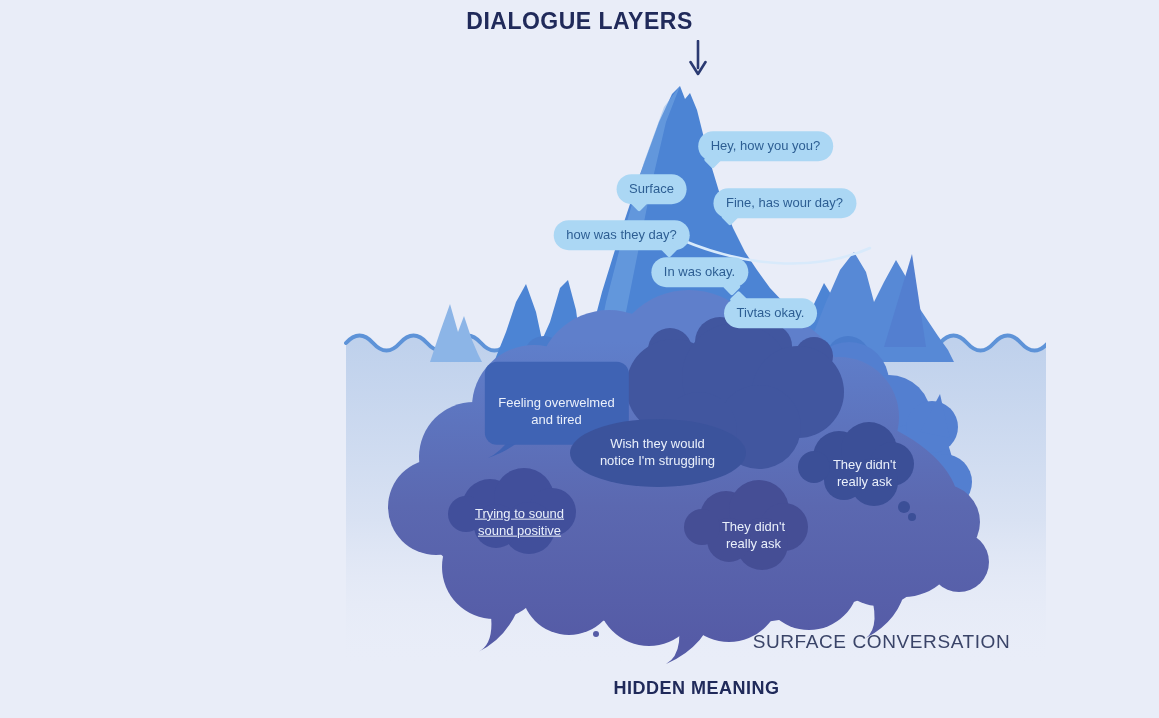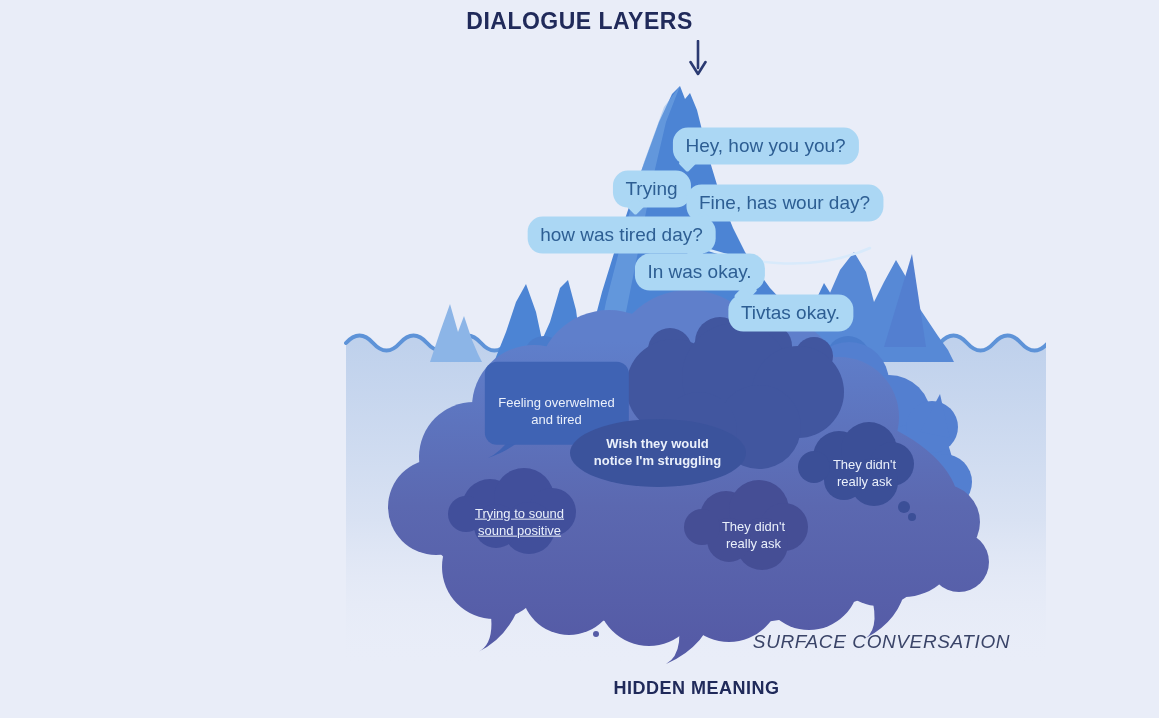--- a/index.html
+++ b/index.html
@@ -25,41 +25,41 @@
     font-size:23px;font-weight:800;letter-spacing:.5px;color:var(--title-text);
   }
   .down-arrow{
     position:absolute;left:575px;top:38px;width:18px;height:36px;
     color:#2b3a72;
   }
   
   .sb{
     position:absolute;transform:translate(-50%,-50%);
     background:var(--surface-bubble-bg);color:var(--surface-bubble-text);
-    font-size:19px;line-height:1.2;white-space:nowrap;
+    font-size:13px;line-height:1.2;white-space:nowrap;
     padding:7px 13px;border-radius:15px;
   }
   .sb .tail{
     position:absolute;width:13px;height:13px;background:inherit;
     transform:rotate(45deg);border-radius:2px;z-index:-1;display:block;
   }
   
   .hb{
     position:absolute;transform:translate(-50%,-50%);
     color:var(--hidden-text);font-size:13px;line-height:1.3;
     text-align:center;white-space:pre-line;
   }
   .hb.boxed{background:var(--hidden-bubble-bg);padding:16px 14px;border-radius:12px;}
   .hb.oval{
     background:var(--wish-bubble-bg);width:176px;height:68px;border-radius:50%;
-    display:flex;align-items:center;justify-content:center;font-weight:bold;
+    display:flex;align-items:center;justify-content:center;
   }
   .caption-surface{
     position:absolute;left:768px;top:640px;transform:translate(-50%,-50%);
-    font-size:19px;letter-spacing:.6px;color:var(--caption-text);white-space:nowrap;font-style:italic;
+    font-size:19px;letter-spacing:.6px;color:var(--caption-text);white-space:nowrap;
   }
   .caption-hidden{
     position:absolute;left:583px;top:686px;transform:translate(-50%,-50%);
     font-size:18px;font-weight:700;letter-spacing:.5px;color:var(--title-text);white-space:nowrap;
   }
 </style>
 </head>
 <body>
 
 <div class="canvas">
@@ -190,36 +190,36 @@
   <svg class="down-arrow" viewBox="0 0 18 36">
     <line x1="9" y1="1" x2="9" y2="28" stroke="#2b3a72" stroke-width="2.6" stroke-linecap="round"></line>
     <path d="M1.5,22 L9,34 L16.5,22" fill="none" stroke="#2b3a72" stroke-width="2.6" stroke-linecap="round" stroke-linejoin="round"></path>
   </svg>
 
   <div class="sb" style="left:652px;top:144px;">
     <span>Hey, how you you?</span>
     <i class="tail" style="left:8px;bottom:-5px;"></i>
   </div>
   <div class="sb" style="left:538px;top:187px;">
-    <span>Trying</span>
+    <span>Surface</span>
     <i class="tail" style="left:16px;bottom:-5px;"></i>
   </div>
   <div class="sb" style="left:671px;top:201px;">
     <span>Fine, has wour day?</span>
     <i class="tail" style="left:10px;bottom:-5px;"></i>
   </div>
   <div class="sb" style="left:508px;top:233px;">
-    <span>how was tired day?</span>
+    <span>how was they day?</span>
     <i class="tail" style="right:14px;bottom:-5px;"></i>
   </div>
   <div class="sb" style="left:586px;top:270px;">
     <span>In was okay.</span>
     <i class="tail" style="right:10px;bottom:-6px;"></i>
   </div>
-  <div class="sb" style="left:677px;top:311px;text-align:right;">
+  <div class="sb" style="left:657px;top:311px;text-align:right;">
     <span>Tivtas okay.</span>
     <i class="tail" style="left:8px;top:-5px;"></i>
   </div>
 
   <div class="hb boxed" style="left:443px;top:401px;">
     <span style="white-space:pre-line;">Feeling overwelmed
 and tired</span>
   </div>
   <div class="hb oval" style="left:544px;top:451px;">
     <span style="white-space:pre-line;">Wish they would

